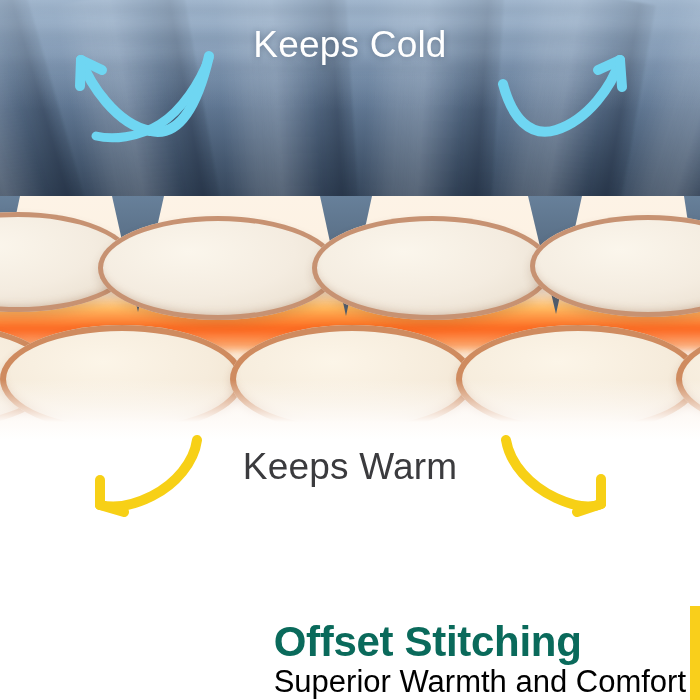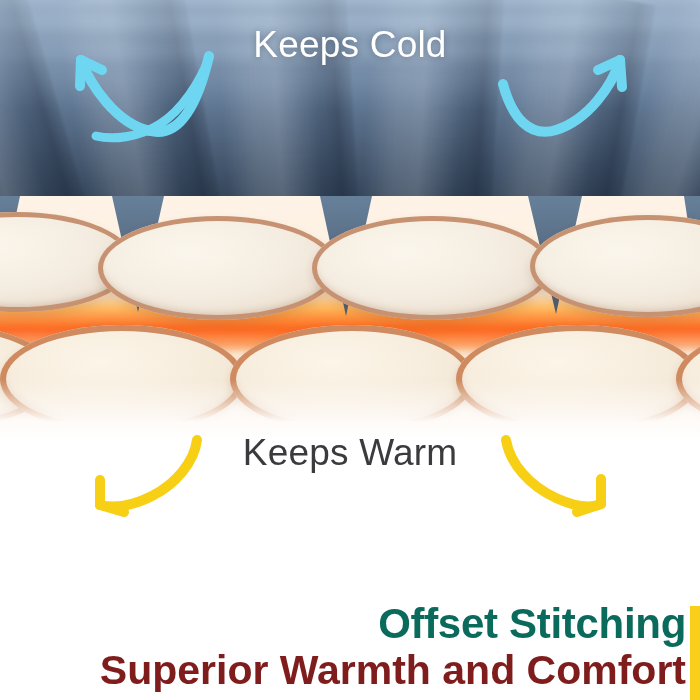--- a/index.html
+++ b/index.html
@@ -174,56 +174,56 @@
     color: #ffffff;
     font-size: 37px;
     line-height: 1.26;
     font-weight: 400;
     letter-spacing: 0.2px;
     text-shadow: 0 1px 6px rgba(25,40,60,0.35);
   }
   .warm-text {
     position: absolute;
     left: 0;
-    top: 430px;
+    top: 444px;
     width: 700px;
     text-align: center;
     color: #3b3b3e;
     font-size: 37px;
     line-height: 1.26;
     font-weight: 400;
     letter-spacing: 0.2px;
   }
 
   .footer {
     position: absolute;
     left: 0;
     bottom: 0;
     width: 700px;
     height: 112px;
     background: #ffffff;
   }
   .footer-inner {
     position: absolute;
     right: 14px;
-    bottom: 6px;
-    text-align: right;
+    bottom: 0;
+    text-align: left;
   }
   .headline {
     color: #0a6a5b;
     font-size: 42px;
     font-weight: 700;
     line-height: 1.04;
     letter-spacing: -0.3px;
     margin: 0;
   }
   .subhead {
-    color: #7f1d1d;
-    font-size: 41px;
-    font-weight: 700;
+    color: #000000;
+    font-size: 31px;
+    font-weight: 400;
     line-height: 1.12;
     letter-spacing: 0px;
     margin: 2px 0 0 0;
   }
   .yellow-bar {
     position: absolute;
     right: 0;
     bottom: 0;
     width: 10px;
     height: 94px;

